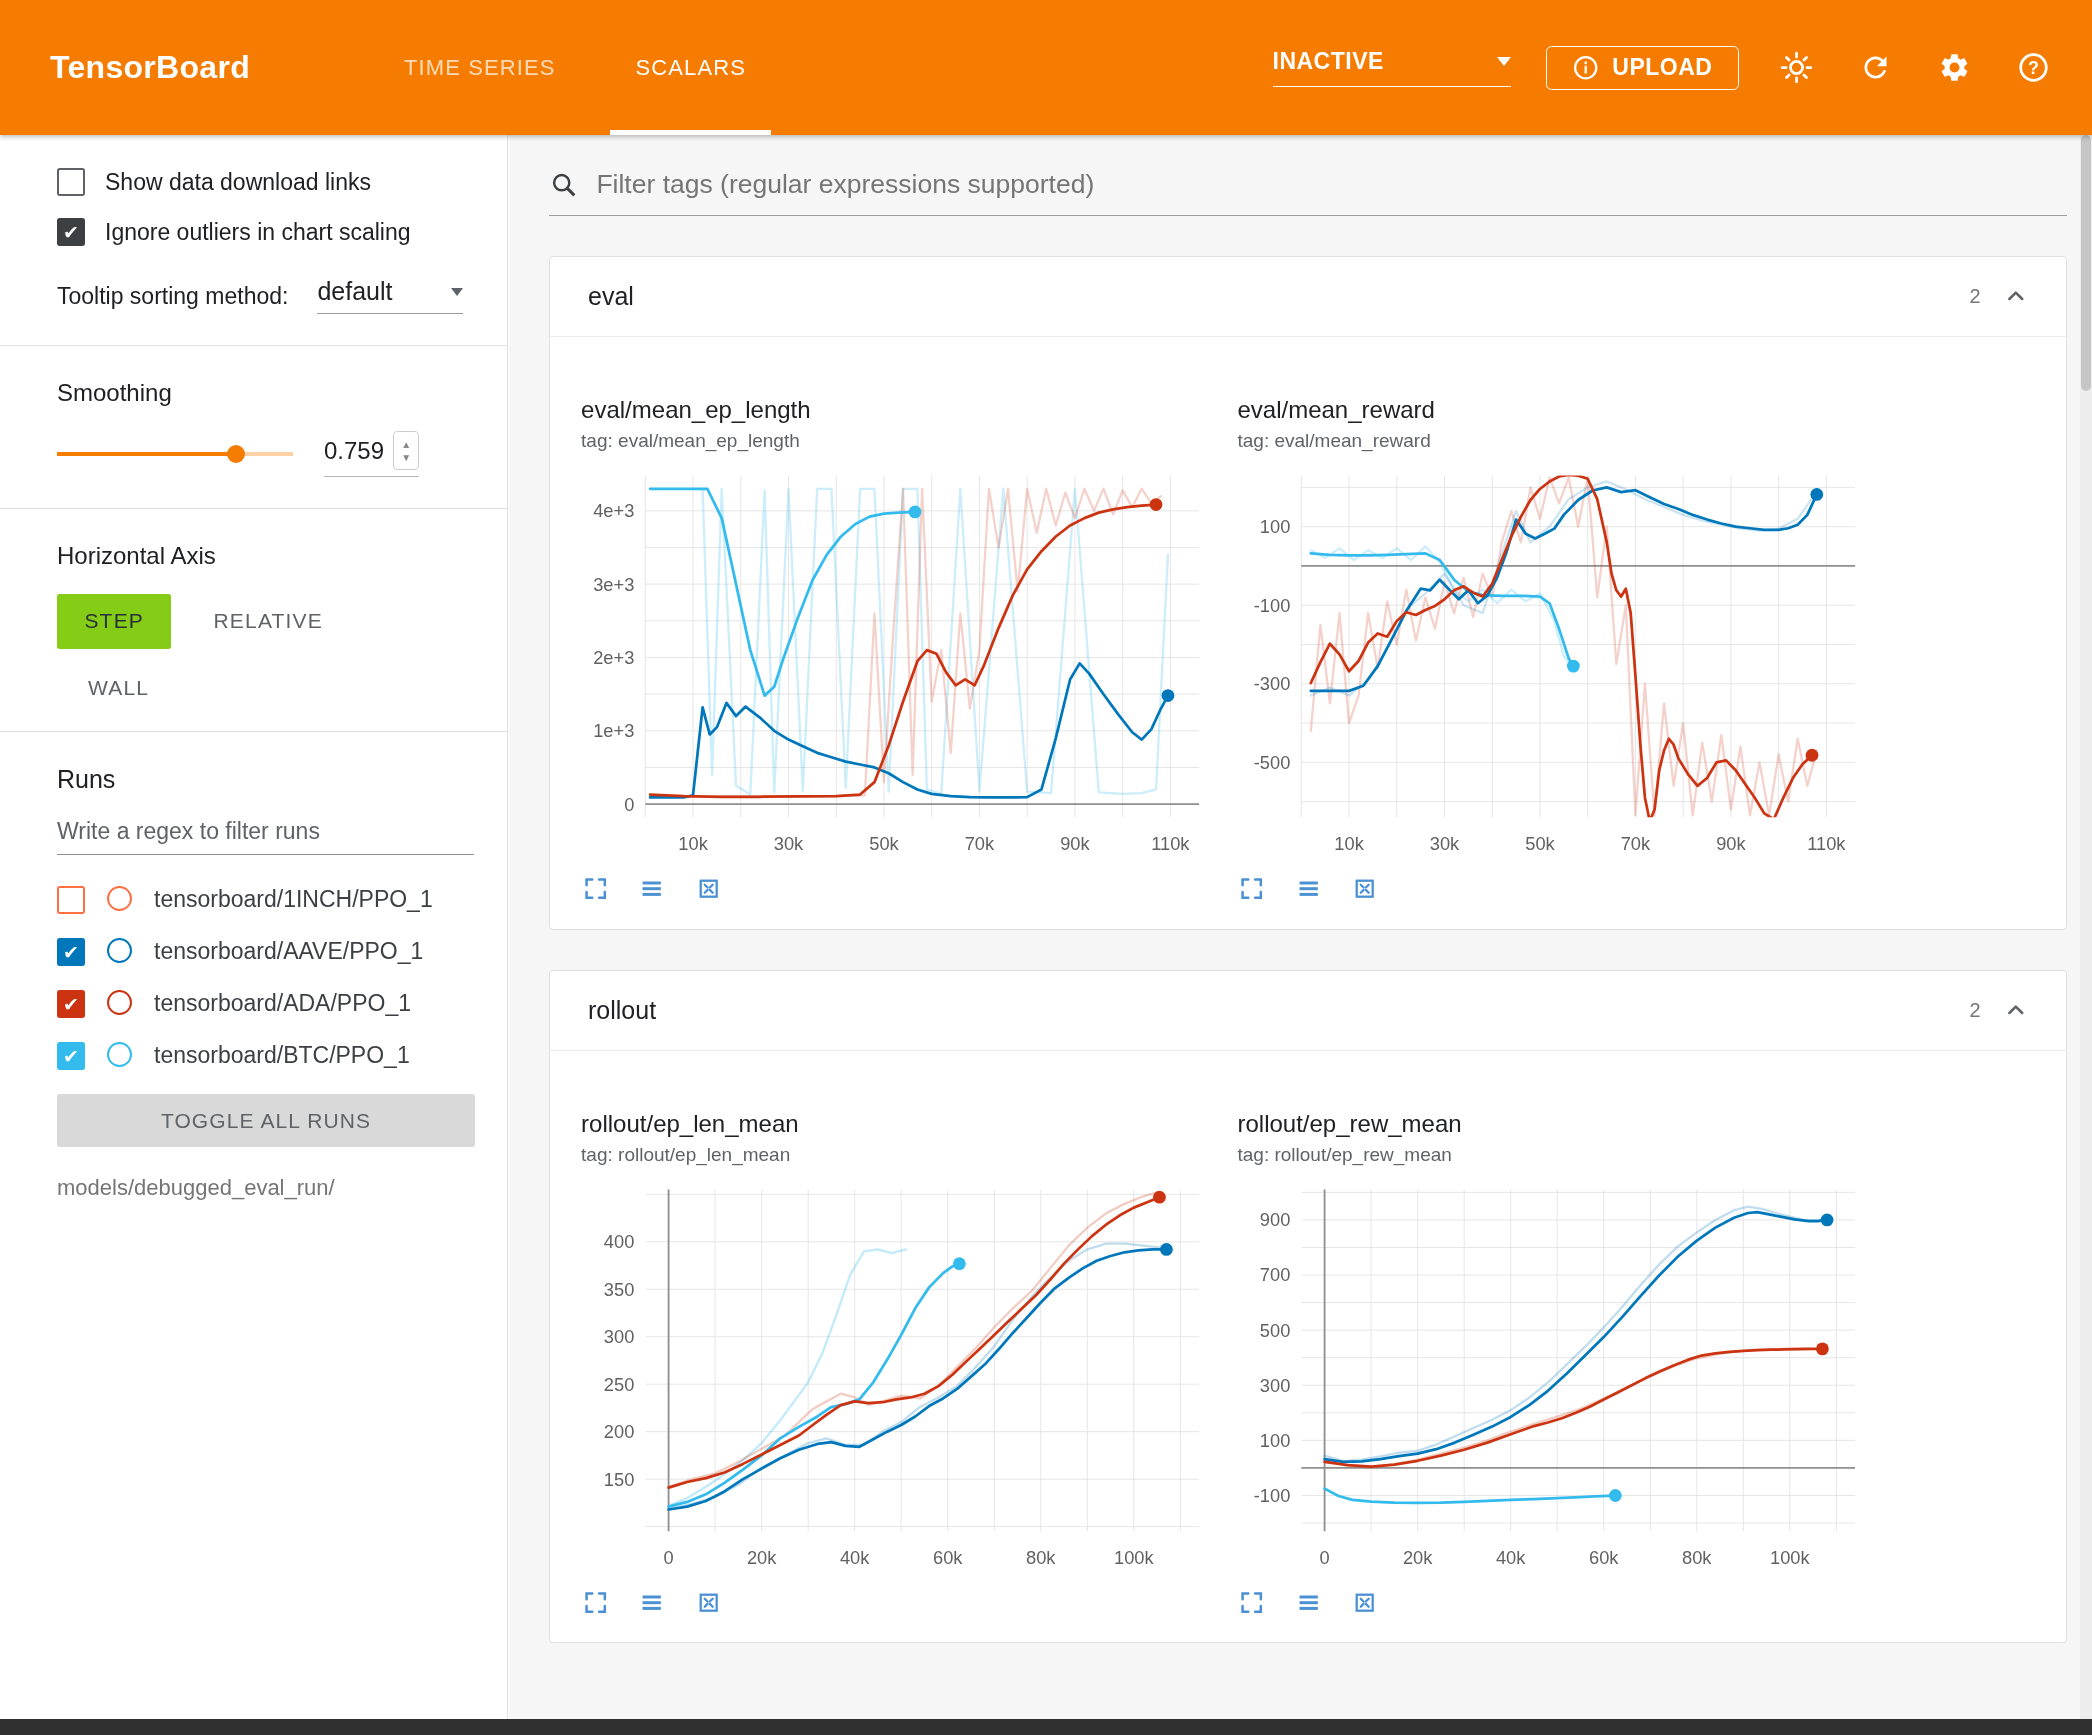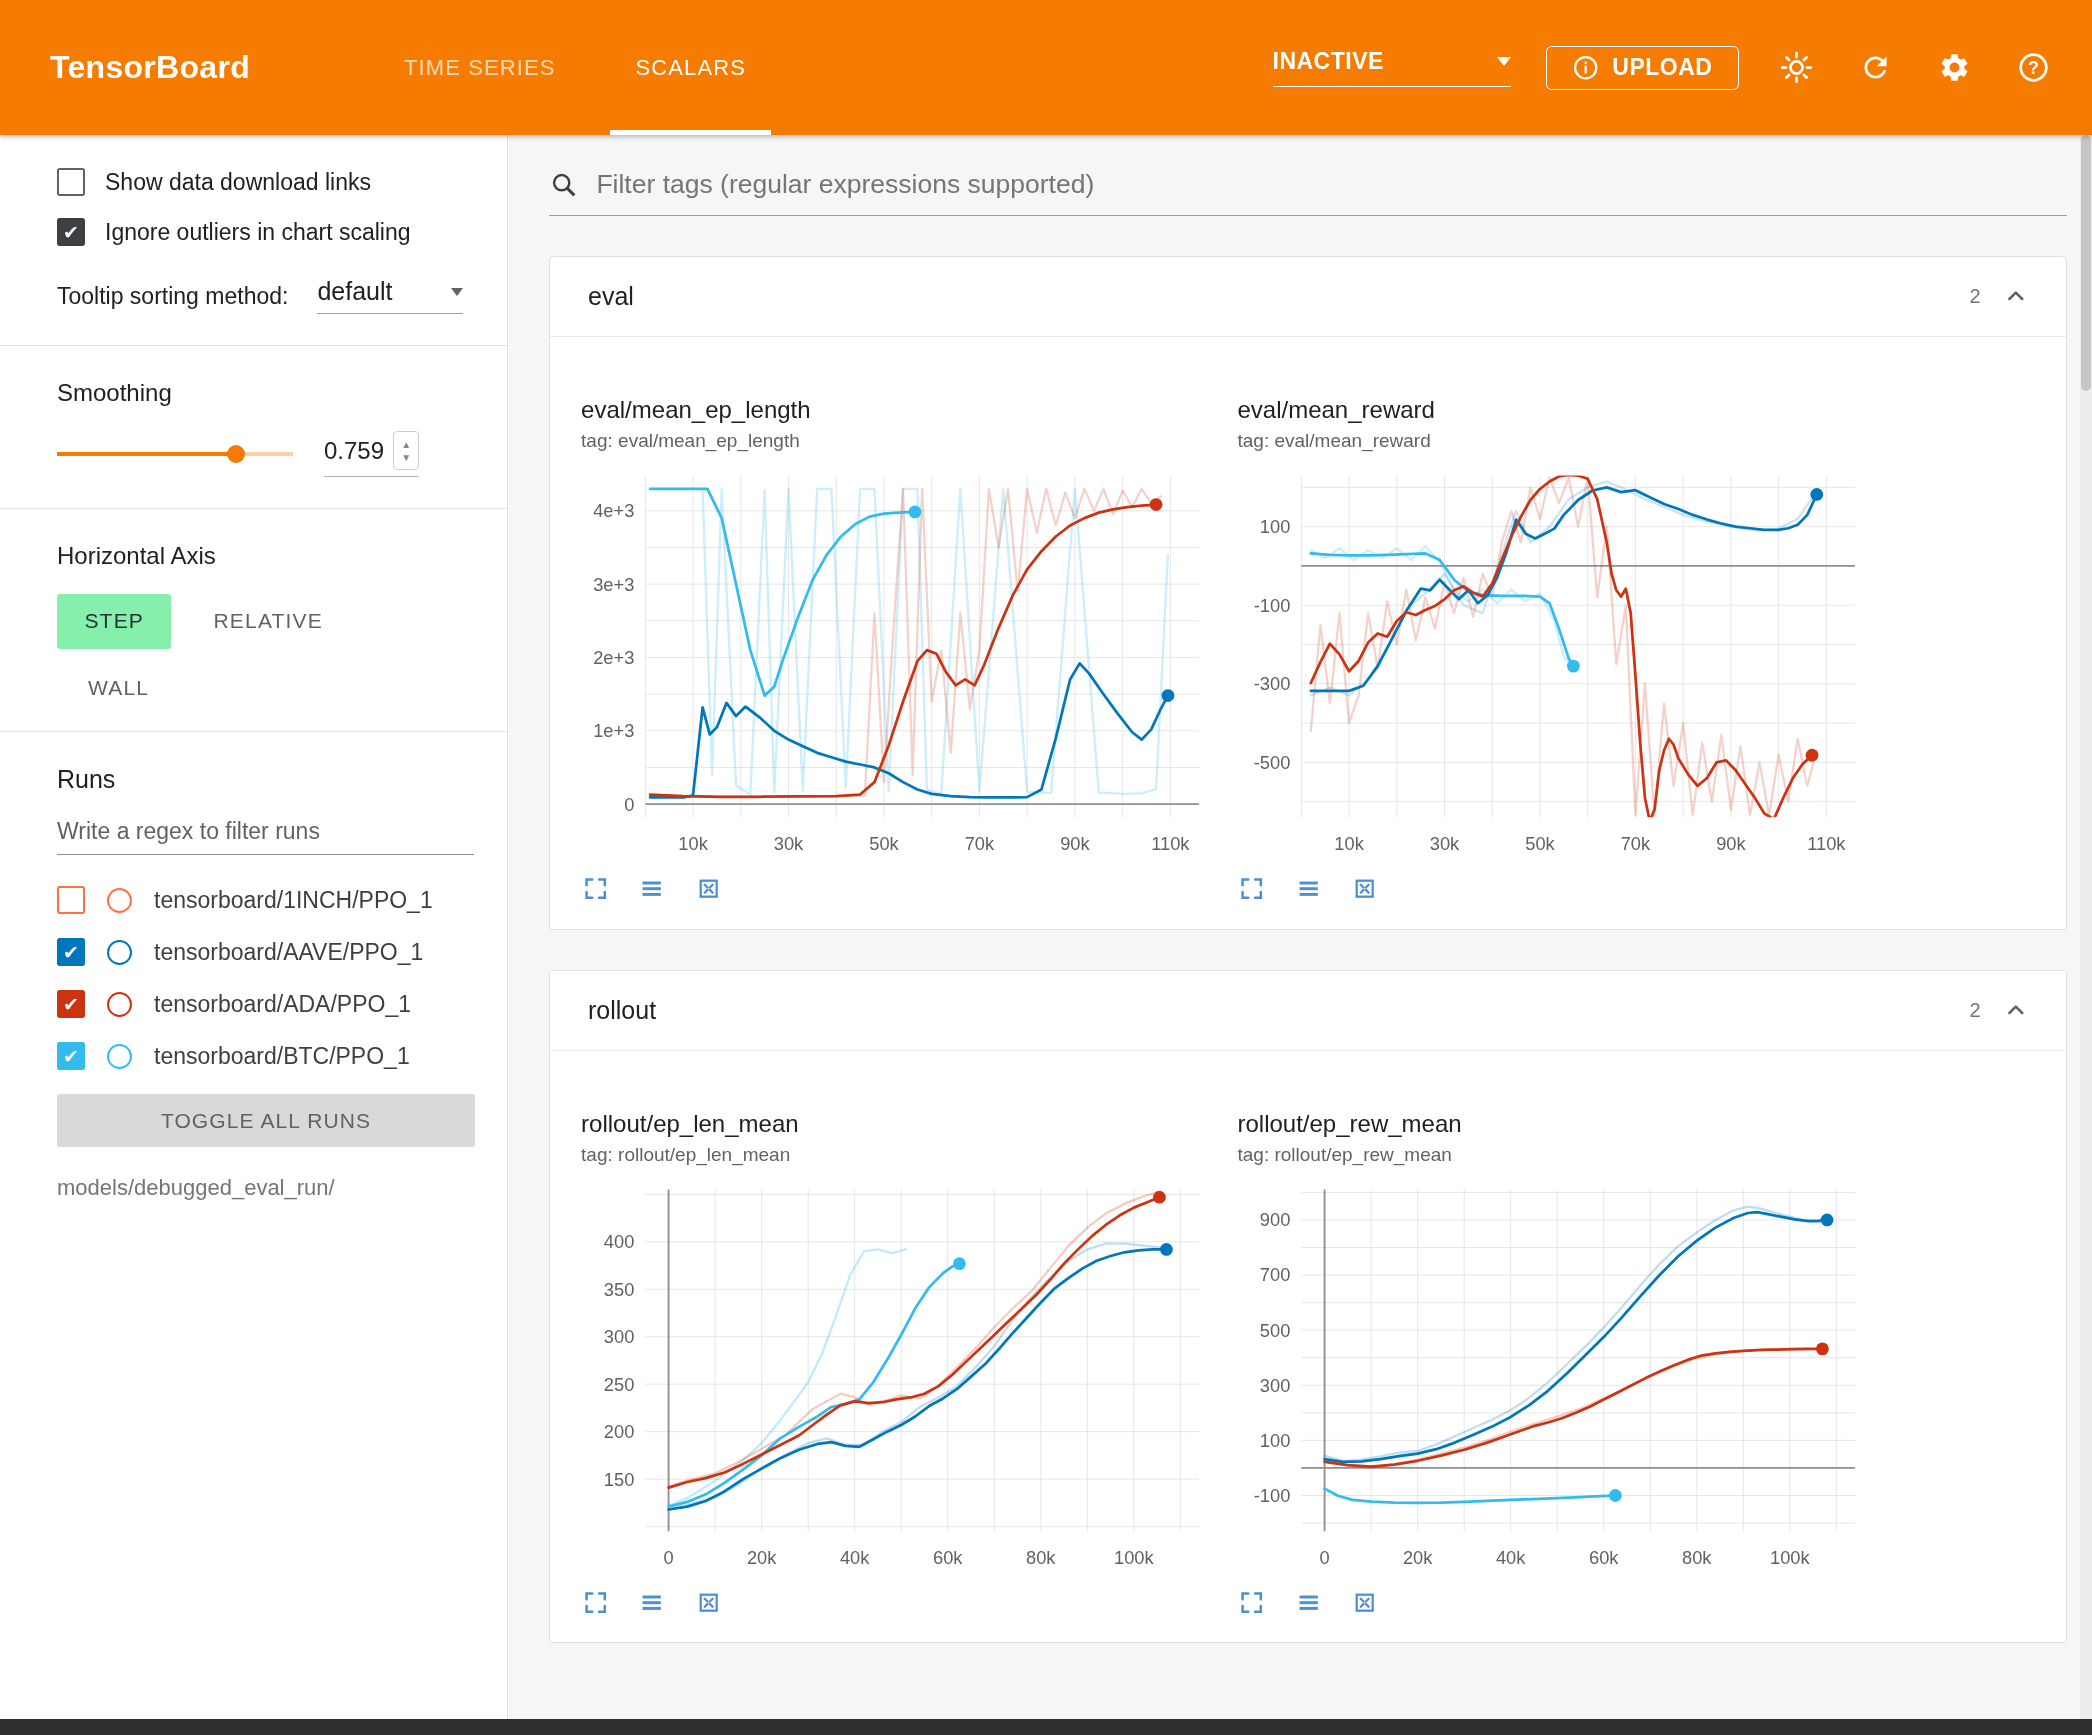--- a/index.html
+++ b/index.html
@@ -35,26 +35,26 @@
   .block-title{font-size:24px;color:#202124;margin-bottom:24px;}
   .slider-row{display:flex;align-items:center;gap:31px;}
   .slider{position:relative;width:236px;height:33px;cursor:pointer;flex:none;}
   .slider-track{position:absolute;left:0;right:0;top:14.6px;height:3.7px;background:rgba(245,124,0,.35);}
   .slider-fill{position:absolute;left:0;top:14.6px;height:3.7px;background:#f57c00;}
   .slider-thumb{position:absolute;top:7.3px;width:18.3px;height:18.3px;border-radius:50%;background:#f57c00;}
   .num-input{display:flex;align-items:center;gap:9.1px;border-bottom:0.9px solid #b5b5b5;padding-bottom:5.5px;font-size:24px;color:#202124;cursor:text;}
   .spinner{display:flex;flex-direction:column;align-items:center;justify-content:center;width:24px;height:37px;border:0.9px solid #ccc;border-radius:4.6px;color:#888;font-size:10px;line-height:1.3;cursor:pointer;}
   .axis-row{display:flex;align-items:center;gap:42px;}
   .axis-btn{font-family:inherit;font-size:21px;font-weight:500;letter-spacing:1.2px;border:none;background:none;color:#5f6368;cursor:pointer;padding:0;}
-  .axis-btn.active{background:#86efac;color:#263238;padding:15.5px 27.4px;border-radius:2.7px;}
+  .axis-btn.active{background:#84cc16;color:#263238;padding:15.5px 27.4px;border-radius:2.7px;}
   .axis-btn.wall{display:block;margin:27.4px 0 0 31px;}
   .runs-title{font-size:25px;}
   .runs-filter{display:block;width:417px;border:none;border-bottom:0.9px solid #8f8f8f;outline:none;font-family:inherit;font-size:23px;color:#202124;padding:0 0 9.1px 0;margin-bottom:31px;background:transparent;}
   .runs-filter::placeholder{color:#5f6368;}
-  .run-row{display:flex;align-items:center;gap:22px;margin-bottom:24px;cursor:pointer;}
+  .run-row{display:flex;gap:22px;margin-bottom:24px;cursor:pointer;}
   .run-cb{border-width:2.7px;}
   .run-cb.checked::after{content:"✔";color:#fff;font-size:19px;}
   .run-radio{width:25px;height:25px;box-sizing:border-box;border:2.7px solid #999;border-radius:50%;background:#fff;flex:none;}
   .run-label{font-size:23px;color:#3c4043;white-space:nowrap;}
   .toggle-all{display:block;width:418px;height:53px;margin-top:16.4px;background:#d9d9d9;border:none;border-radius:2.7px;font-family:inherit;font-size:21px;font-weight:500;letter-spacing:1.1px;color:#5f6368;cursor:pointer;}
   .base-dir{margin-top:27.4px;font-size:22px;color:#757575;}
 
   
   .main{position:absolute;top:135px;left:509px;right:12px;bottom:16.4px;background:#f6f6f6;overflow:hidden;}
   .filter-bar{display:flex;align-items:center;gap:16.4px;margin:33px 12.8px 0 40px;border-bottom:0.9px solid #9e9e9e;padding-bottom:13.7px;}

